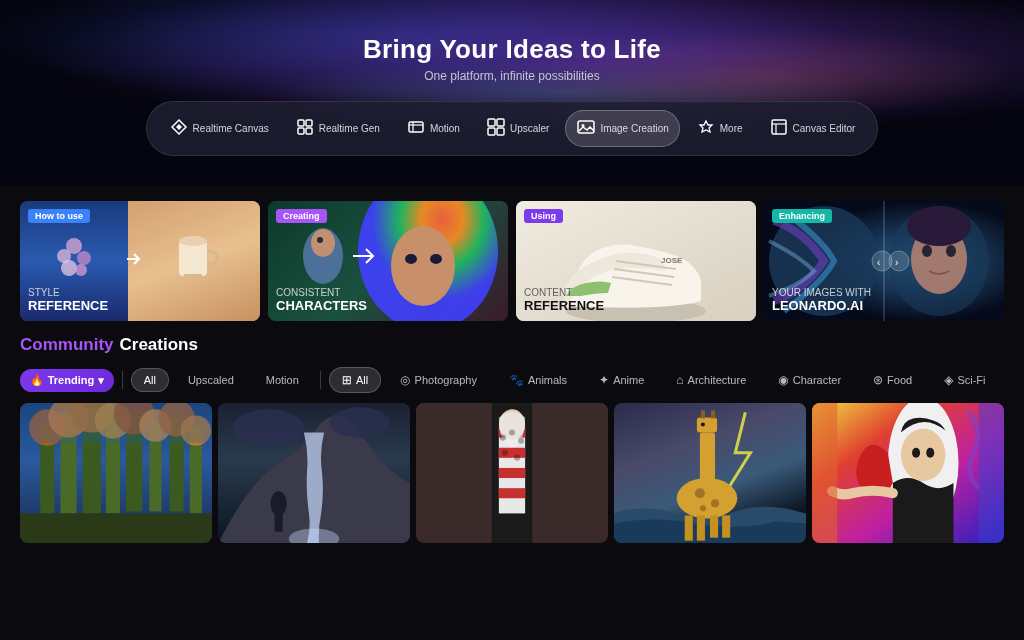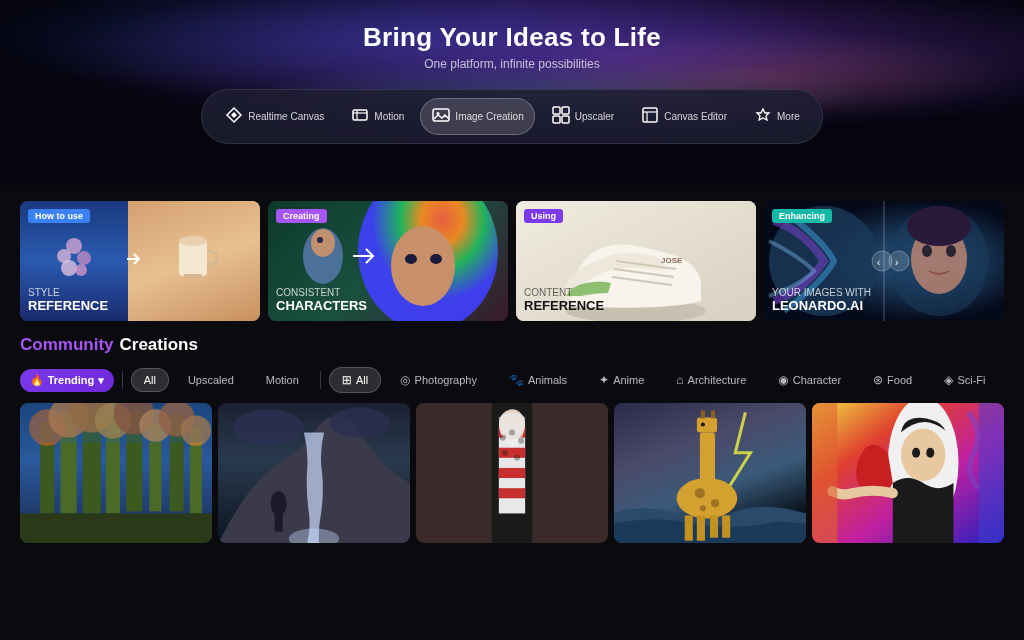--- a/index.html
+++ b/index.html
@@ -16,21 +16,21 @@
     
     .hero {
       position: relative;
       height: 185px;
       background: #050510;
       overflow: hidden;
       display: flex;
       flex-direction: column;
       align-items: center;
       justify-content: flex-start;
-      padding-top: 22px;
+      padding-top: 34px;
     }
     .hero-bg {
       position: absolute;
       inset: 0;
       background: radial-gradient(ellipse at 50% 0%, #1a0a2e 0%, #050510 60%),
                   linear-gradient(135deg, #0d1b3e 0%, #0a0520 40%, #1a0530 70%, #050510 100%);
     }
     .hero-swirl {
       position: absolute;
       top: 0; left: 0; right: 0; bottom: 0;
@@ -242,73 +242,84 @@
     <div class="nav-pill">
       <span class="pill-icon">
         <svg width="20" height="20" viewBox="0 0 20 20" fill="none">
           <path d="M3 10 L10 3 L17 10 L10 17 Z" stroke="white" stroke-width="1.5" fill="none"></path>
           <path d="M7 10 L10 7 L13 10 L10 13 Z" fill="white"></path>
         </svg>
       </span>
       <span class="pill-label">Realtime Canvas</span>
     </div>
 
+    <div class="nav-pill">
+      <span class="pill-icon">
+        <svg width="20" height="20" viewBox="0 0 20 20" fill="none">
+          <rect x="3" y="3" width="6" height="6" rx="1" stroke="white" stroke-width="1.5" fill="none"></rect>
+          <rect x="11" y="3" width="6" height="6" rx="1" stroke="white" stroke-width="1.5" fill="none"></rect>
+          <rect x="3" y="11" width="6" height="6" rx="1" stroke="white" stroke-width="1.5" fill="none"></rect>
+          <rect x="11" y="11" width="6" height="6" rx="1" stroke="white" stroke-width="1.5" fill="none"></rect>
+        </svg>
+      </span>
+      <span class="pill-label">Realtime Gen</span>
+    </div>
 
     <div class="nav-pill">
       <span class="pill-icon">
         <svg width="20" height="20" viewBox="0 0 20 20" fill="none">
           <rect x="3" y="5" width="14" height="10" rx="1.5" stroke="white" stroke-width="1.5" fill="none"></rect>
           <line x1="3" y1="8" x2="17" y2="8" stroke="white" stroke-width="1.2"></line>
           <line x1="7" y1="5" x2="7" y2="15" stroke="white" stroke-width="1.2"></line>
         </svg>
       </span>
       <span class="pill-label">Motion</span>
-    </div>
-
-    <div class="nav-pill active">
-      <span class="pill-icon">
-        <svg width="20" height="20" viewBox="0 0 20 20" fill="none">
-          <rect x="2" y="4" width="16" height="12" rx="2" stroke="white" stroke-width="1.5" fill="none"></rect>
-          <circle cx="7" cy="8.5" r="1.5" fill="white"></circle>
-          <path d="M3 14 L7 10 L11 13 L14 10 L18 14" stroke="white" stroke-width="1.5" fill="none"></path>
-        </svg>
-      </span>
-      <span class="pill-label">Image Creation</span>
     </div>
 
     <div class="nav-pill">
       <span class="pill-icon">
         <svg width="20" height="20" viewBox="0 0 20 20" fill="none">
           <rect x="2" y="2" width="7" height="7" rx="1" stroke="white" stroke-width="1.5" fill="none"></rect>
           <rect x="11" y="2" width="7" height="7" rx="1" stroke="white" stroke-width="1.5" fill="none"></rect>
           <rect x="2" y="11" width="7" height="7" rx="1" stroke="white" stroke-width="1.5" fill="none"></rect>
           <rect x="11" y="11" width="7" height="7" rx="1" stroke="white" stroke-width="1.5" fill="none"></rect>
         </svg>
       </span>
       <span class="pill-label">Upscaler</span>
     </div>
 
+    <div class="nav-pill active">
+      <span class="pill-icon">
+        <svg width="20" height="20" viewBox="0 0 20 20" fill="none">
+          <rect x="2" y="4" width="16" height="12" rx="2" stroke="white" stroke-width="1.5" fill="none"></rect>
+          <circle cx="7" cy="8.5" r="1.5" fill="white"></circle>
+          <path d="M3 14 L7 10 L11 13 L14 10 L18 14" stroke="white" stroke-width="1.5" fill="none"></path>
+        </svg>
+      </span>
+      <span class="pill-label">Image Creation</span>
+    </div>
+
+    <div class="nav-pill">
+      <span class="pill-icon">
+        <svg width="20" height="20" viewBox="0 0 20 20" fill="none">
+          <path d="M10 4 L12 8 L16 8 L13 11 L14 15 L10 13 L6 15 L7 11 L4 8 L8 8 Z" stroke="white" stroke-width="1.3" fill="none"></path>
+        </svg>
+      </span>
+      <span class="pill-label">More</span>
+    </div>
+
     <div class="nav-pill">
       <span class="pill-icon">
         <svg width="20" height="20" viewBox="0 0 20 20" fill="none">
           <rect x="3" y="3" width="14" height="14" rx="1.5" stroke="white" stroke-width="1.5" fill="none"></rect>
           <path d="M3 7 L17 7" stroke="white" stroke-width="1.2"></path>
           <path d="M7 7 L7 17" stroke="white" stroke-width="1.2"></path>
         </svg>
       </span>
       <span class="pill-label">Canvas Editor</span>
-    </div>
-
-    <div class="nav-pill">
-      <span class="pill-icon">
-        <svg width="20" height="20" viewBox="0 0 20 20" fill="none">
-          <path d="M10 4 L12 8 L16 8 L13 11 L14 15 L10 13 L6 15 L7 11 L4 8 L8 8 Z" stroke="white" stroke-width="1.3" fill="none"></path>
-        </svg>
-      </span>
-      <span class="pill-label">More</span>
     </div>
 
   </div>
 </div>
 
 <div class="main-content">
 
 
   <div class="guides-grid">
 

